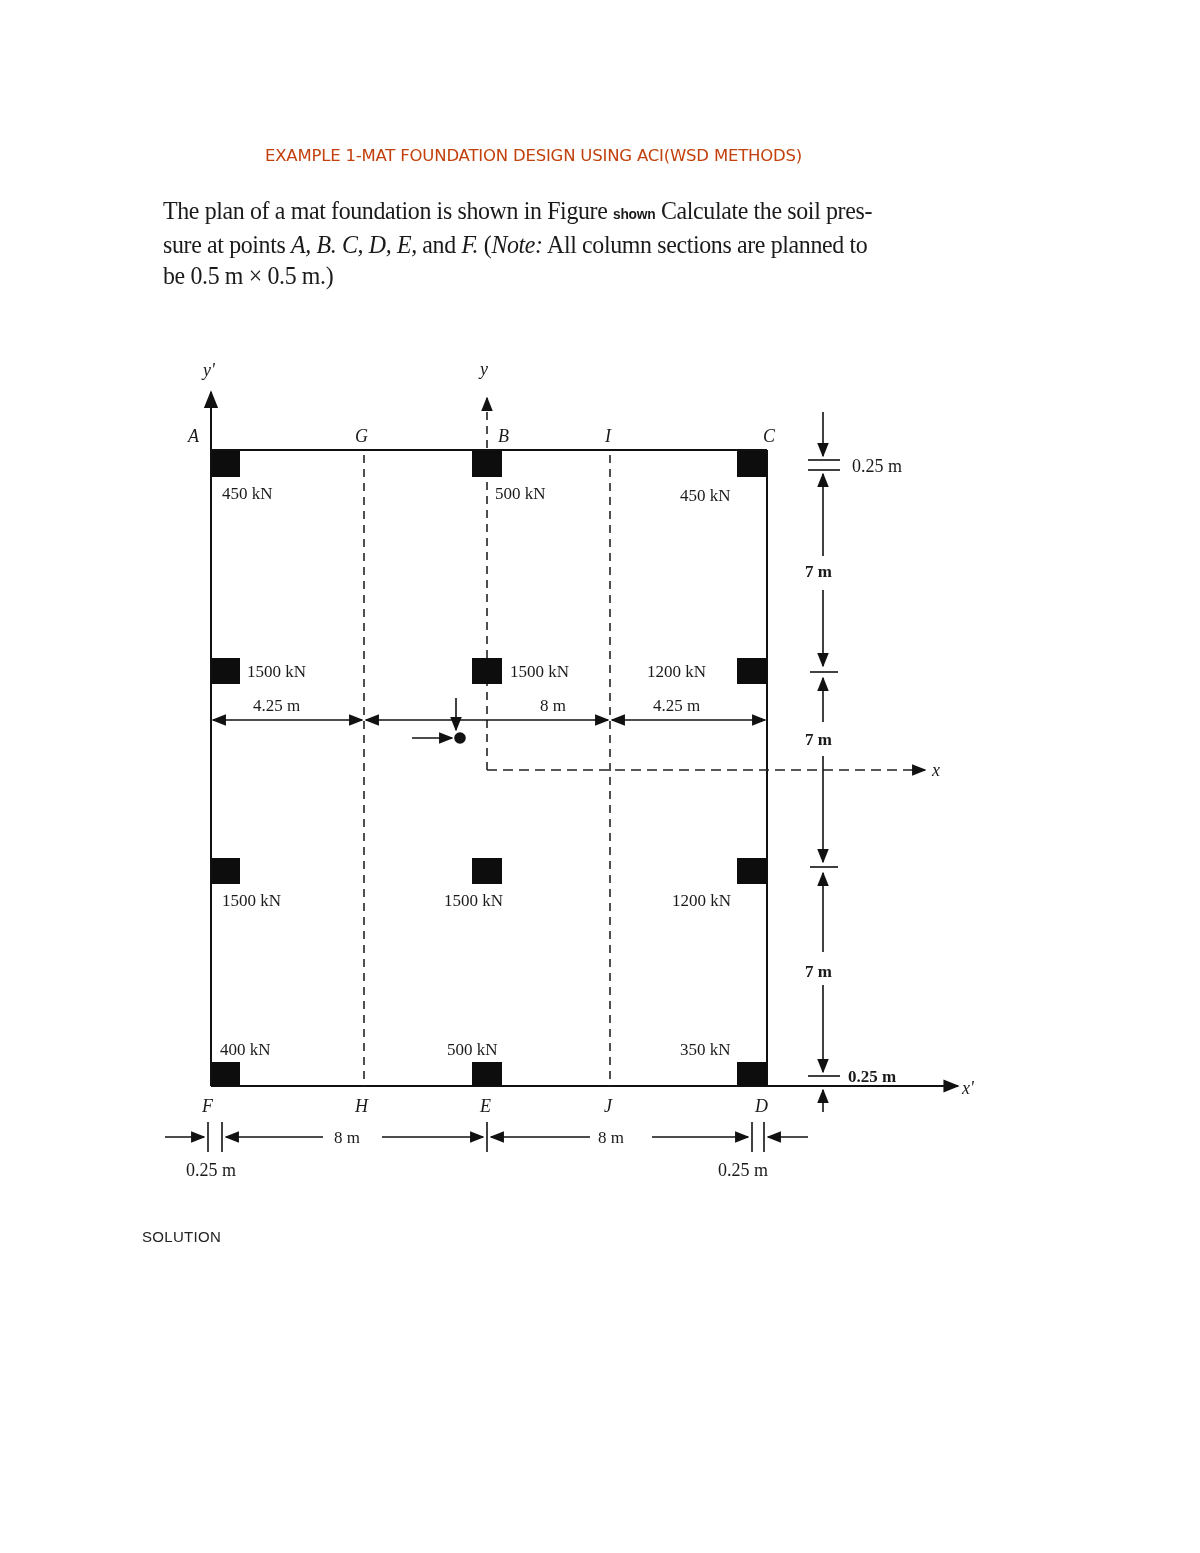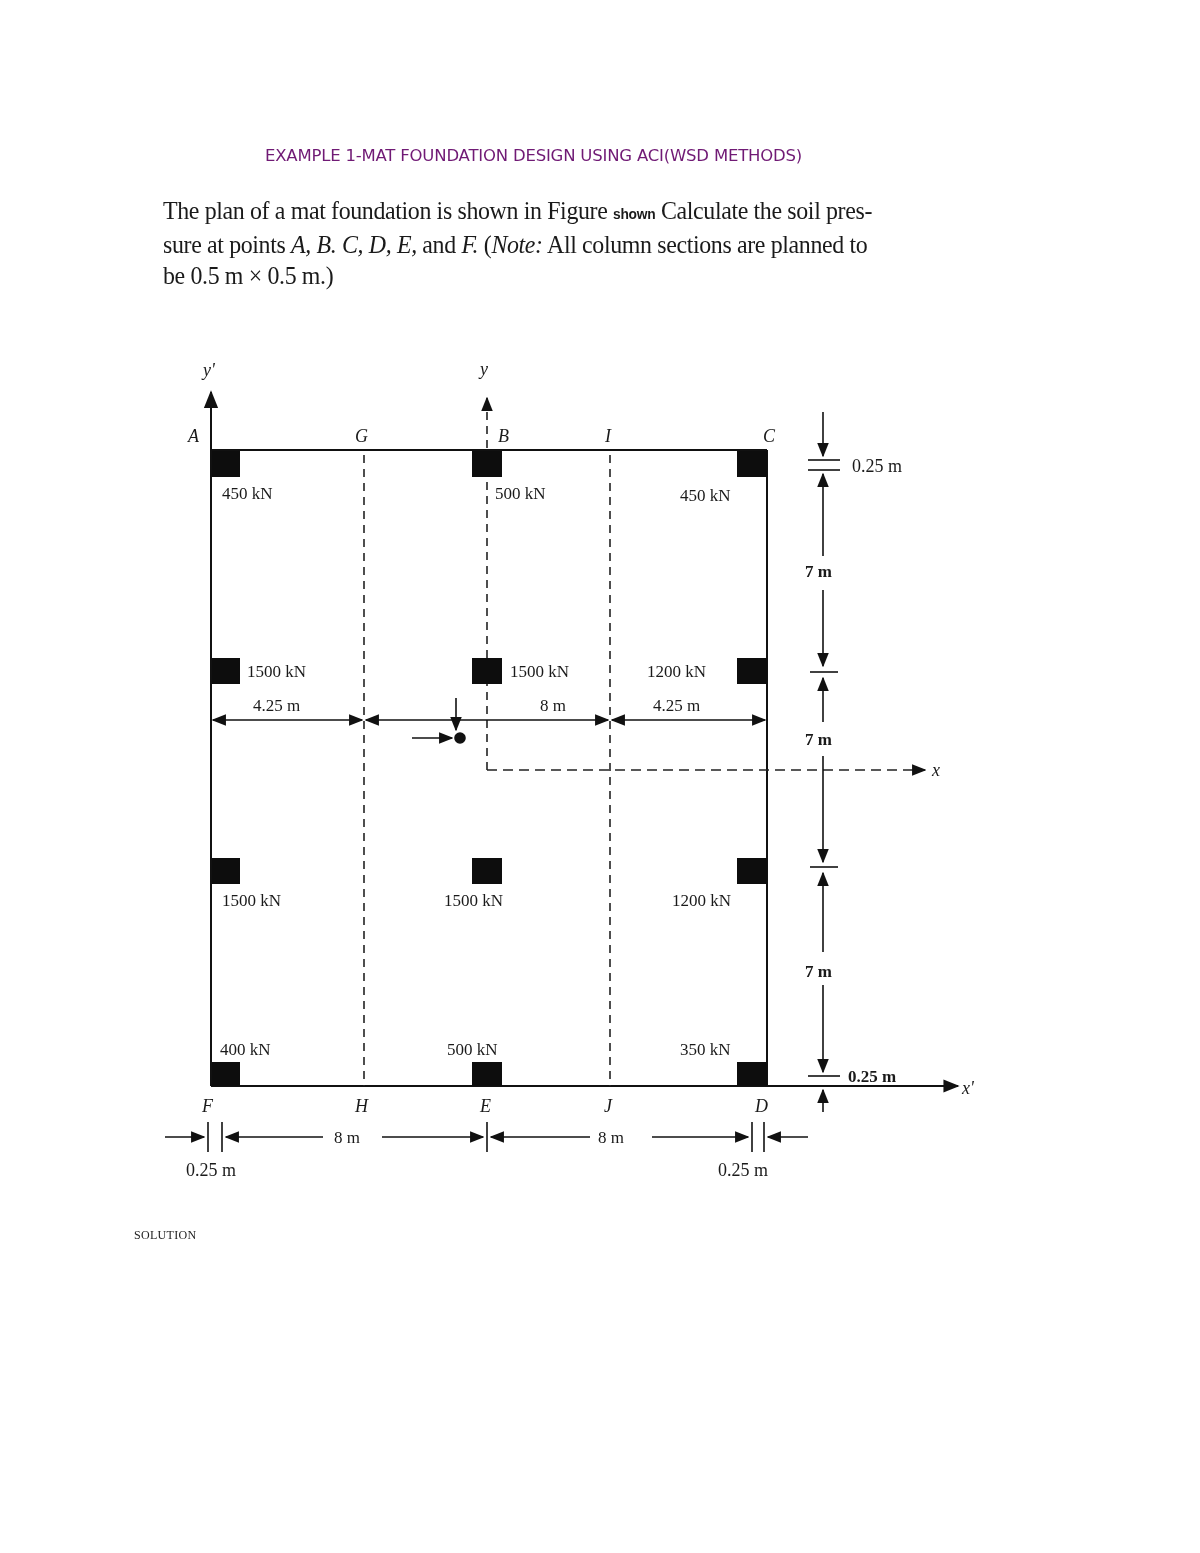--- a/index.html
+++ b/index.html
@@ -1,22 +1,22 @@
 <!DOCTYPE html>
 <html><head>
 <meta charset="utf-8">
 <style>
   html, body { margin: 0; padding: 0; background: #ffffff; }
   body { width: 1200px; height: 1553px; position: relative; overflow: hidden; font-family: "Liberation Sans", sans-serif; color: #111; }
-  .heading { position: absolute; left: 265px; top: 146px; font-family: "DejaVu Sans", sans-serif; font-size: 16.5px; color: #701a75; letter-spacing: -0.2px; white-space: nowrap; }
+  .heading { position: absolute; left: 265px; top: 146px; font-family: "DejaVu Sans", sans-serif; font-size: 16.5px; color: #c2410c; letter-spacing: -0.2px; white-space: nowrap; }
   .problem { position: absolute; left: 163px; top: 195px; width: 880px; font-family: "Liberation Serif", serif; font-size: 26px; line-height: 31px; color: #1a1a1a; letter-spacing: -0.4px; transform: scaleX(0.92); transform-origin: left top; }
   .problem .small { font-family: "Liberation Sans", sans-serif; font-size: 15px; font-weight: bold; letter-spacing: -0.3px; }
   .problem i { font-style: italic; }
   .figure { position: absolute; left: 0; top: 0; }
-  .solution { position: absolute; left: 134px; top: 1228px; font-family: Liberation Serif, serif; font-size: 12px; color: #222; letter-spacing: 0.3px; }
+  .solution { position: absolute; left: 142px; top: 1228px; font-family: Liberation Sans, sans-serif; font-size: 15px; color: #222; letter-spacing: 0.3px; }
   svg text { font-family: "Liberation Serif", serif; fill: #1a1a1a; }
   svg .lbl { font-size: 17px; }
   svg .pt { font-size: 18px; font-style: italic; }
   svg .dim { font-size: 18px; }
   svg .dimb { font-size: 17px; font-weight: bold; }
 </style>
 </head>
 <body>
 
 <div class="heading">EXAMPLE 1-MAT FOUNDATION DESIGN USING ACI(WSD METHODS)</div>

